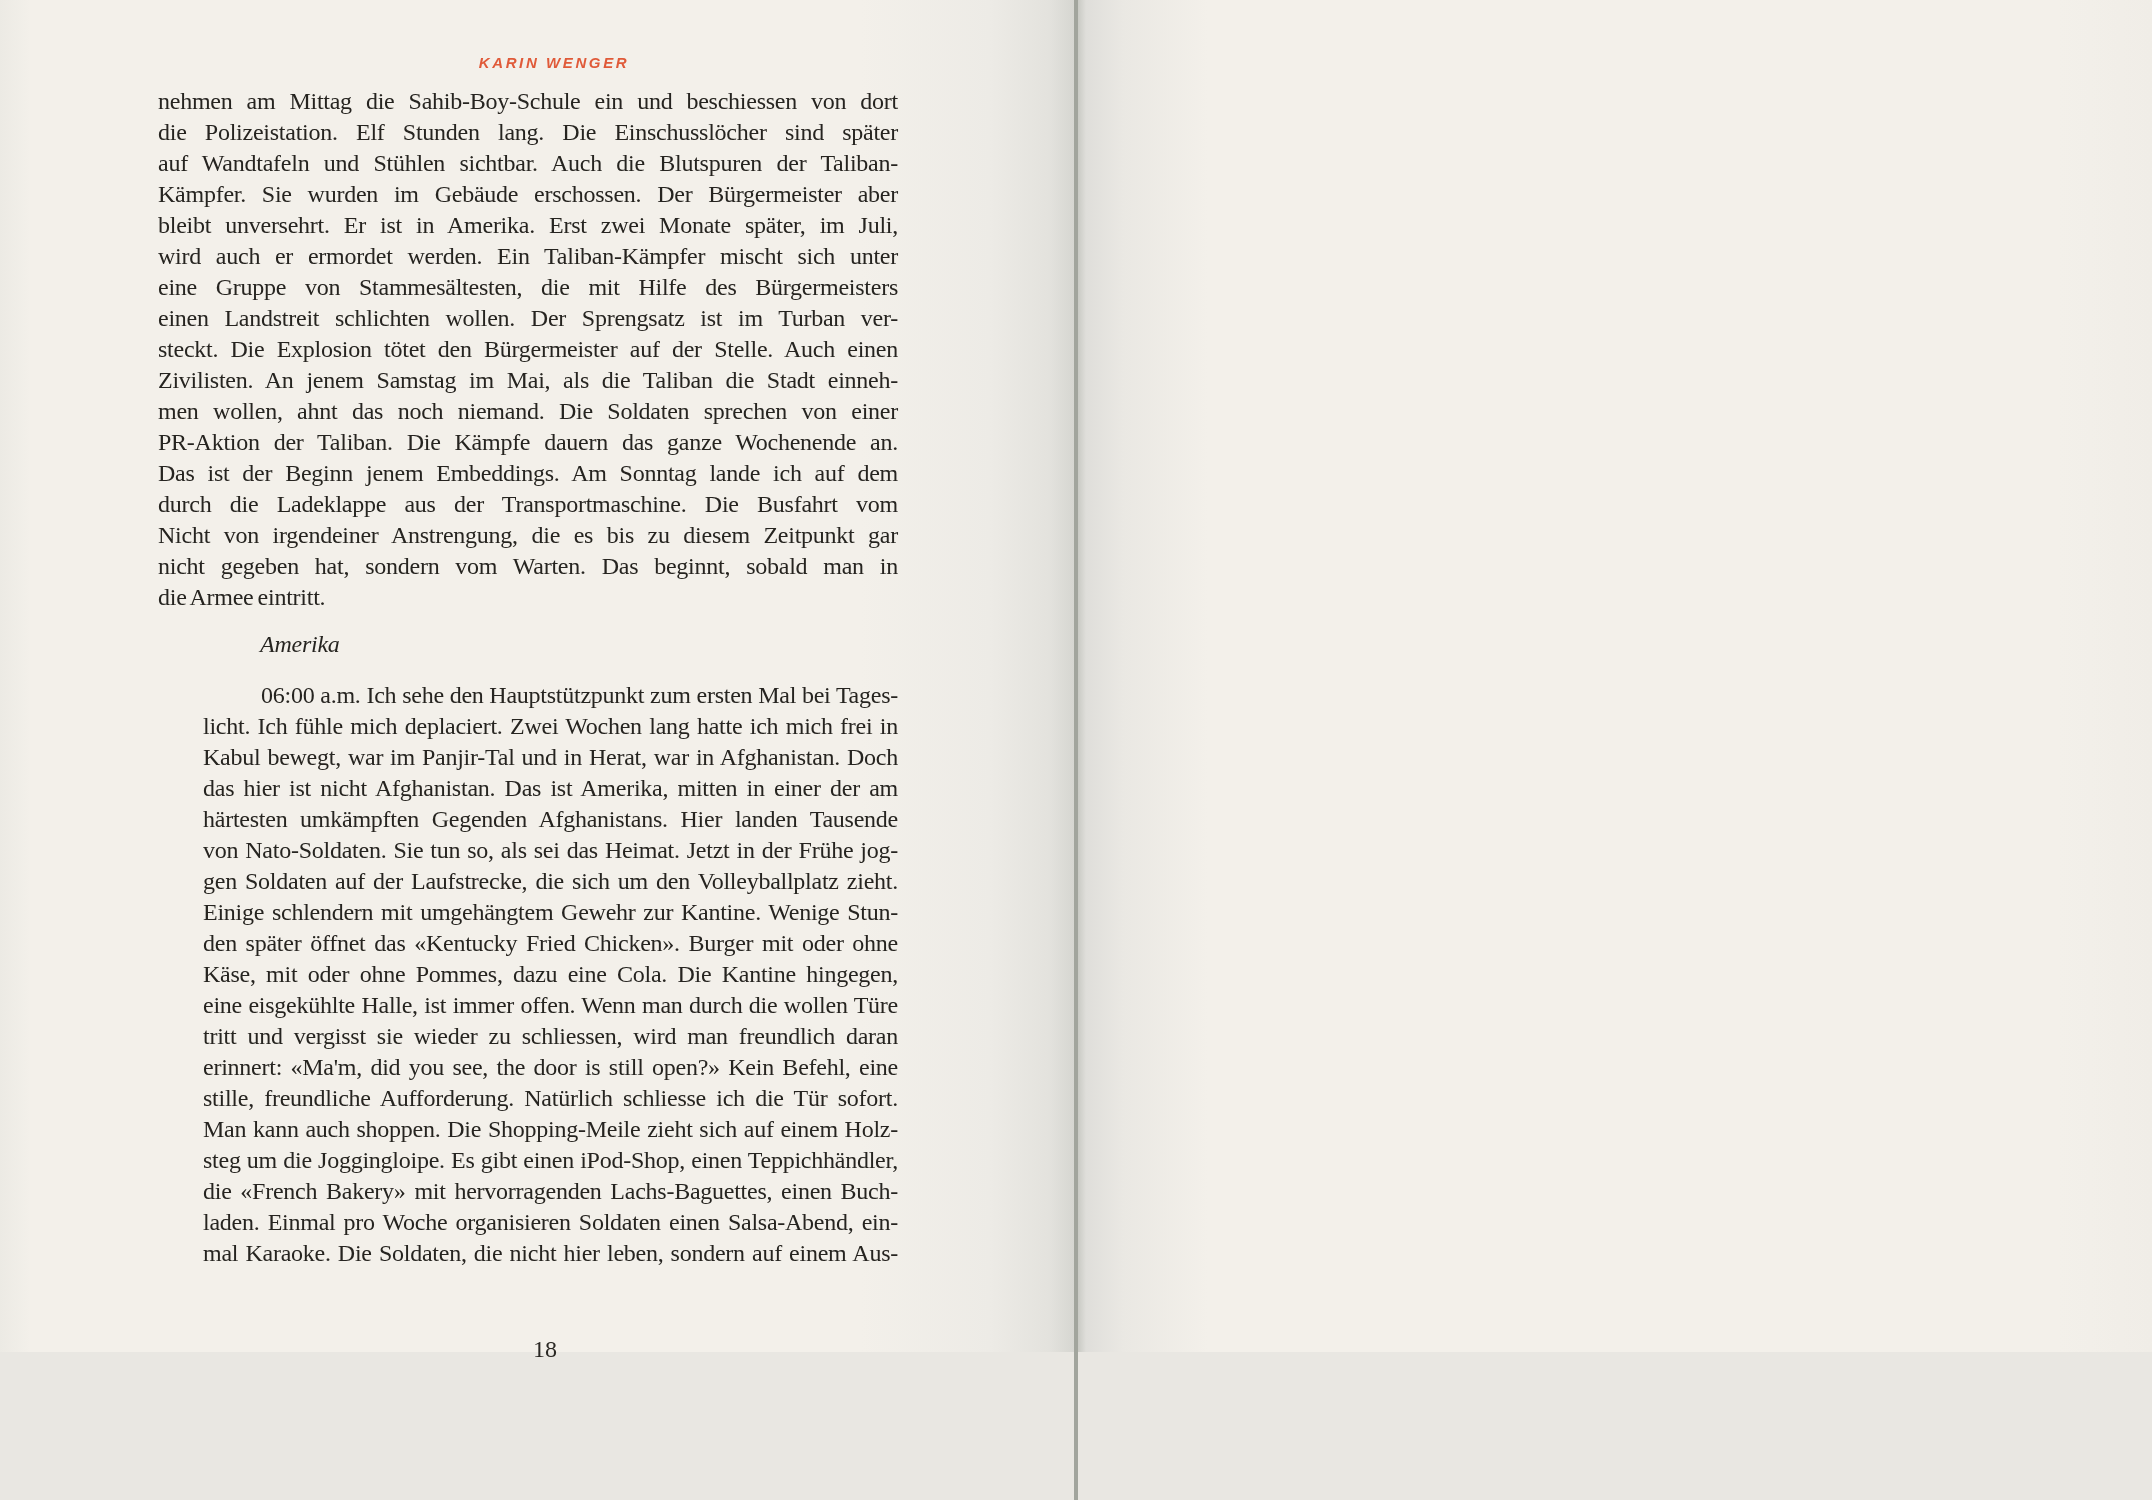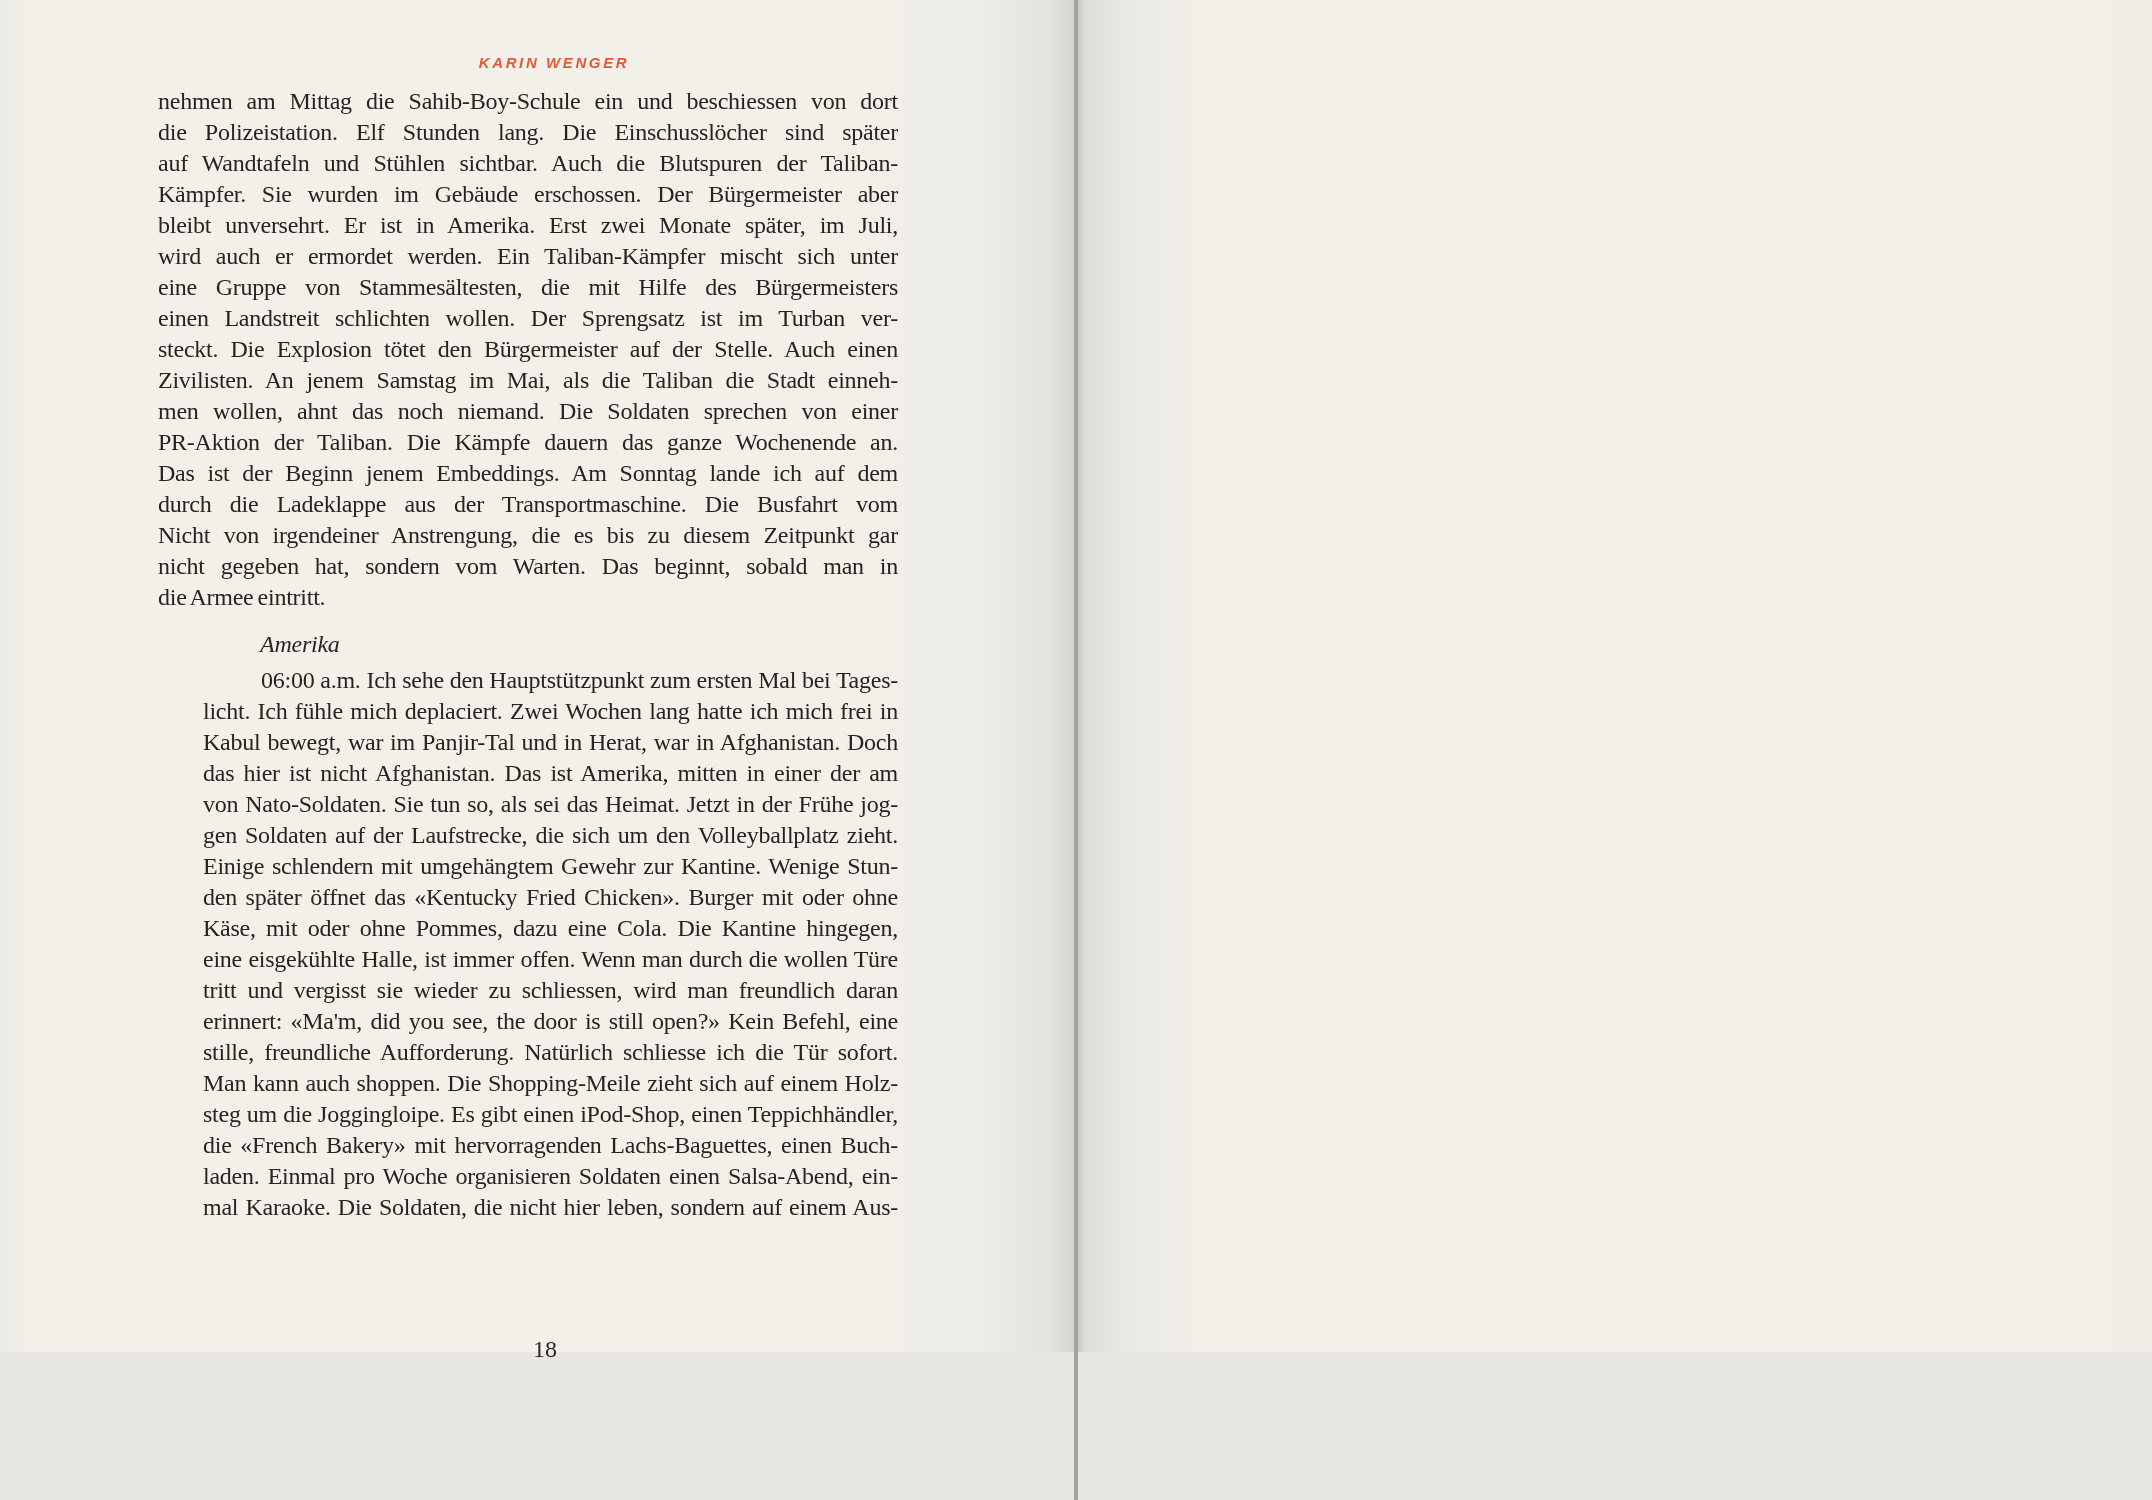--- a/index.html
+++ b/index.html
@@ -33,21 +33,21 @@
   }
   .para .line{
     white-space:nowrap;
     text-align:justify;text-align-last:justify;
   }
   .para1 .line:last-child{text-align-last:left;}
   .para2{margin-left:45px;}
   .para2 .line:first-child{text-indent:58px;}
   .section-heading{
     font-style:italic;font-size:24px;line-height:31px;
-    margin-top:16px;margin-bottom:5px;padding-left:102px;
+    margin-top:16px;margin-bottom:20px;padding-left:102px;
   }
   .folio{
     position:absolute;top:1336px;width:740px;text-align:center;
     font-size:24px;color:#2a2824;
   }
   .folio-left{left:175px;}
 </style>
 </head>
 <body>
 
@@ -72,20 +72,21 @@
         <div class="line">Nicht von irgendeiner Anstrengung, die es bis zu diesem Zeitpunkt gar</div>
         <div class="line">nicht gegeben hat, sondern vom Warten. Das beginnt, sobald man in</div>
         <div class="line">die Armee eintritt.</div>
       </div>
     <div class="section-heading">Amerika</div>
     <div class="para para2">
         <div class="line">06:00 a.m. Ich sehe den Hauptstützpunkt zum ersten Mal bei Tages-</div>
         <div class="line">licht. Ich fühle mich deplaciert. Zwei Wochen lang hatte ich mich frei in</div>
         <div class="line">Kabul bewegt, war im Panjir-Tal und in Herat, war in Afghanistan. Doch</div>
         <div class="line">das hier ist nicht Afghanistan. Das ist Amerika, mitten in einer der am</div>
+        <div class="line">härtesten umkämpften Gegenden Afghanistans. Hier landen Tausende</div>
         <div class="line">von Nato-Soldaten. Sie tun so, als sei das Heimat. Jetzt in der Frühe jog-</div>
         <div class="line">gen Soldaten auf der Laufstrecke, die sich um den Volleyballplatz zieht.</div>
         <div class="line">Einige schlendern mit umgehängtem Gewehr zur Kantine. Wenige Stun-</div>
         <div class="line">den später öffnet das «Kentucky Fried Chicken». Burger mit oder ohne</div>
         <div class="line">Käse, mit oder ohne Pommes, dazu eine Cola. Die Kantine hingegen,</div>
         <div class="line">eine eisgekühlte Halle, ist immer offen. Wenn man durch die wollen Türe</div>
         <div class="line">tritt und vergisst sie wieder zu schliessen, wird man freundlich daran</div>
         <div class="line">erinnert: «Ma'm, did you see, the door is still open?» Kein Befehl, eine</div>
         <div class="line">stille, freundliche Aufforderung. Natürlich schliesse ich die Tür sofort.</div>
         <div class="line">Man kann auch shoppen. Die Shopping-Meile zieht sich auf einem Holz-</div>

